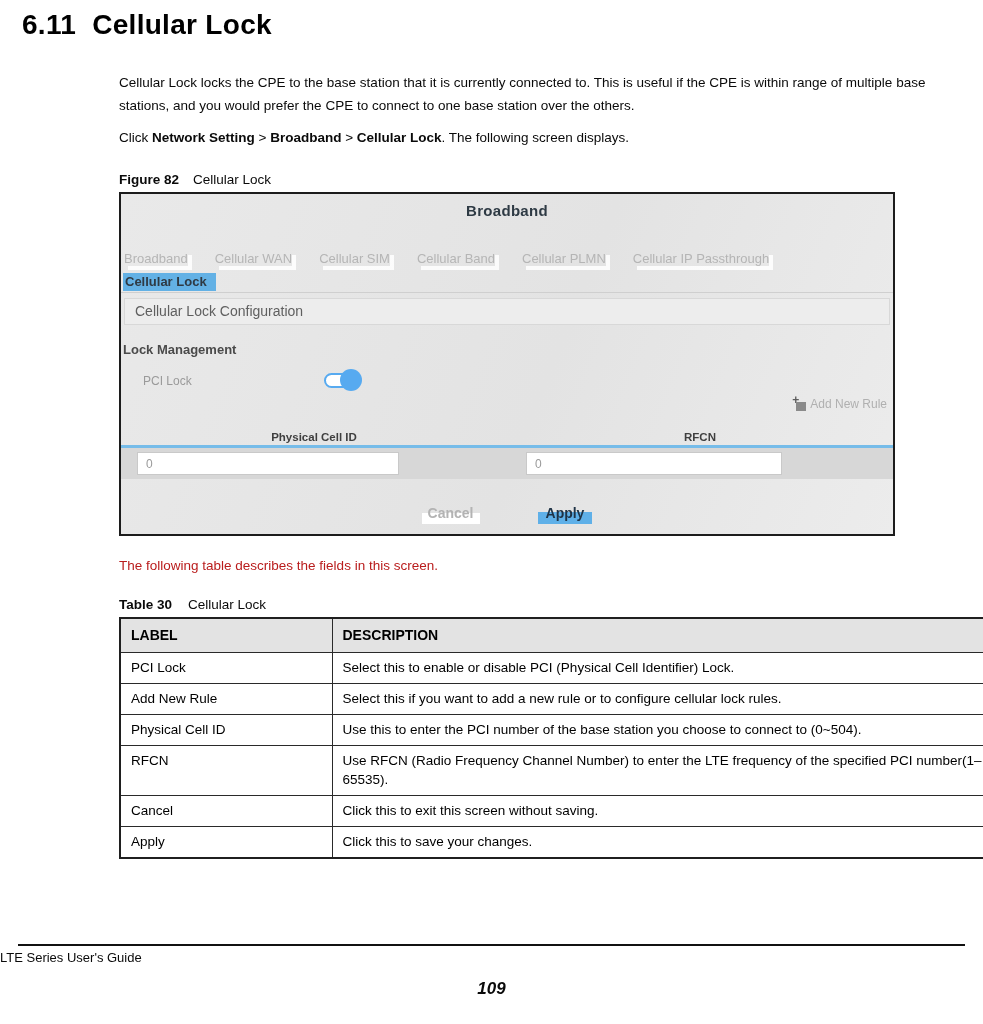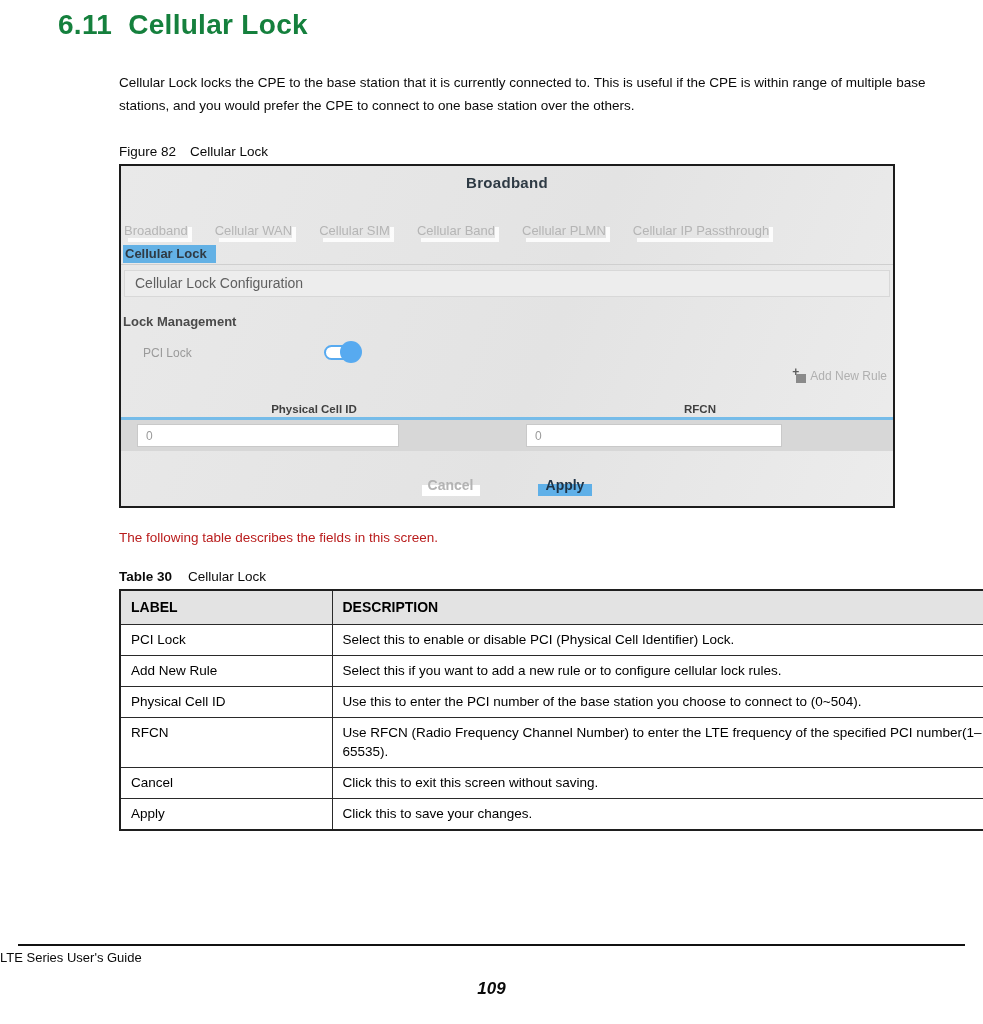--- a/index.html
+++ b/index.html
@@ -1,27 +1,27 @@
 <!DOCTYPE html>
 <html><head>
 <meta charset="utf-8">
 <style>
   * { margin:0; padding:0; box-sizing:border-box; }
   html,body { background:#ffffff; }
   body { font-family:"Liberation Sans", sans-serif; color:#000; }
   .page { position:relative; width:983px; height:1024px; background:#fff; overflow:hidden; }
 
   
-  .section-heading { position:absolute; top:9px; left:22px; font-size:28px; font-weight:bold; letter-spacing:.3px; color:#15803d;margin-left:36px; }
+  .section-heading { position:absolute; top:9px; left:22px; font-size:28px; font-weight:bold; letter-spacing:.3px; color:#000000; }
   .section-heading .num { margin-right:16px; }
   .content { position:absolute; left:119px; top:0; width:812px; }
   .intro { margin-top:71px; font-size:13.5px; line-height:23px; color:#0a0a0a; }
   .click-line { margin-top:13px; font-size:13.5px; color:#0a0a0a; }
   .fig-caption { margin-top:27px; font-size:13.5px; color:#0a0a0a; }
-  .fig-caption .cap-label { font-weight:normal; margin-right:14px; }
+  .fig-caption .cap-label { font-weight:bold; margin-right:14px; }
 
   
   .figure { position:relative; margin-top:5px; width:776px; height:344px; border:2px solid #1c1c1c;
             background:linear-gradient(112deg,#e9e9e9 0%, #e3e3e3 55%, #ececec 100%); }
   .fig-title { position:absolute; top:8px; left:0; right:0; text-align:center; font-size:15px; font-weight:bold; color:#2e3a44; letter-spacing:.3px; }
   .tabs { position:absolute; top:57px; left:3px; display:flex; gap:27px; font-size:13px; color:#b5b5b5; white-space:nowrap; }
   .tab { box-shadow:4px 4px 0 rgba(255,255,255,.85); cursor:default; }
   .seltab-row { position:absolute; top:79px; left:0; right:0; height:20px; border-bottom:1px solid #cfcfcf; }
   .seltab { position:absolute; left:2px; top:0; font-size:13px; font-weight:bold; color:#2f3a44;
             background:#63b1e5; padding:1px 9px 2px 2px; }
@@ -70,20 +70,21 @@
 <body>
 
 <div class="page">
 
   <h1 class="section-heading"><span class="num">6.11</span><span>Cellular Lock</span></h1>
 
   <div class="content">
 
     <p class="intro">Cellular Lock locks the CPE to the base station that it is currently connected to. This is useful if the CPE is within range of multiple base stations, and you would prefer the CPE to connect to one base station over the others.</p>
 
+    <p class="click-line"><span>Click </span><b>Network Setting</b><span> &gt; </span><b>Broadband</b><span> &gt; </span><b>Cellular Lock</b><span>. The following screen displays.</span></p>
 
     <div class="fig-caption"><span class="cap-label">Figure 82</span><span>Cellular Lock</span></div>
 
     <div class="figure">
       <div class="fig-title">Broadband</div>
 
       <div class="tabs">
         <span class="tab">Broadband</span>
         <span class="tab">Cellular WAN</span>
         <span class="tab">Cellular SIM</span>

